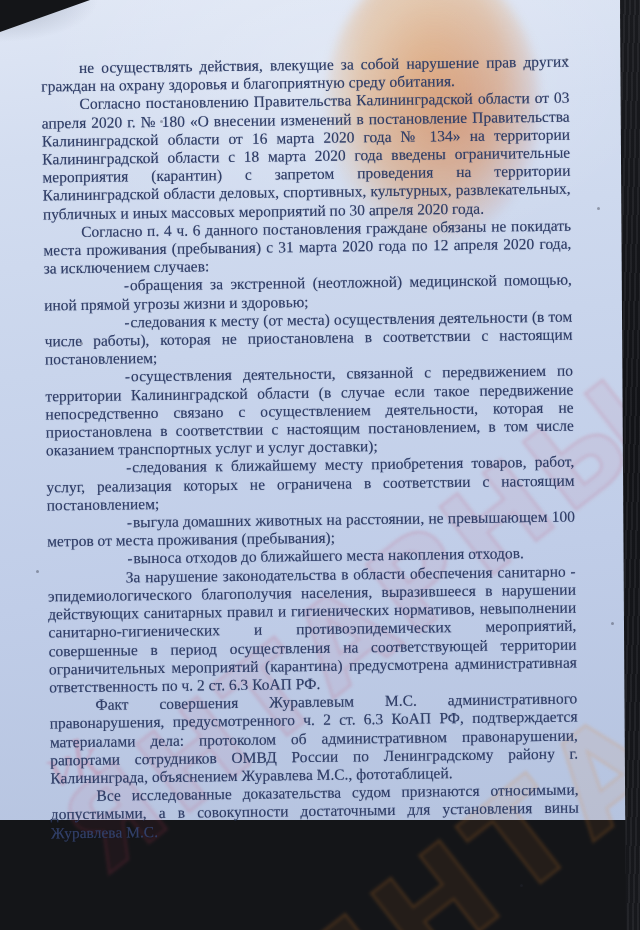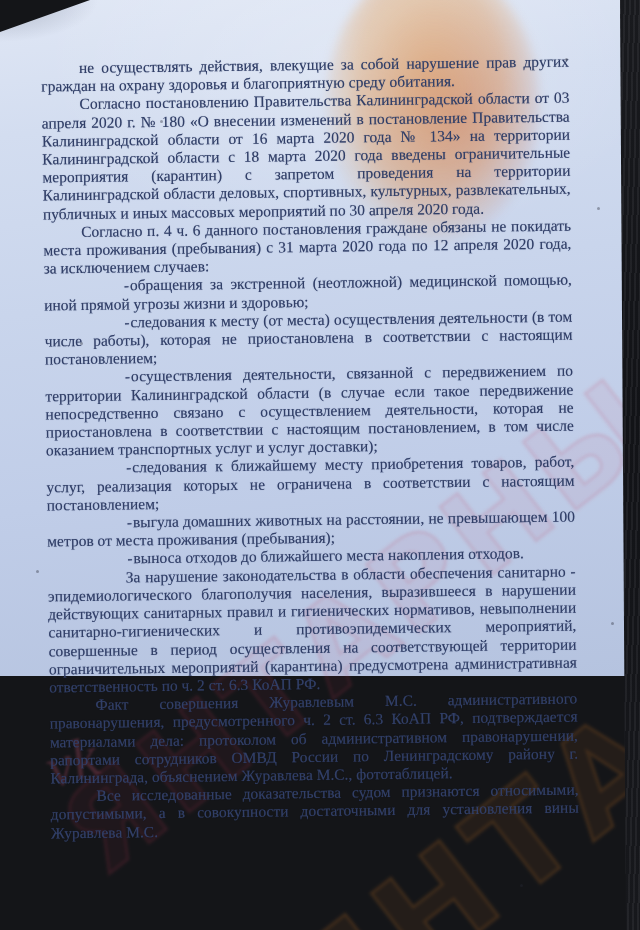--- a/index.html
+++ b/index.html
@@ -5,21 +5,21 @@
   html,body{margin:0;padding:0;}
   body{
     width:640px;height:930px;overflow:hidden;
     background:#141518;
     font-family:"Liberation Serif","DejaVu Serif",serif;
   }
   .photo{position:relative;width:640px;height:930px;background:#141518;}
 
   
   .paper{
-    position:absolute;left:0;top:0;width:640px;height:676px;
+    position:absolute;left:0;top:0;width:640px;height:820px;
     background:
       radial-gradient(140px 60px at 0% 0%, rgba(50,58,80,0.30), rgba(50,58,80,0) 70%),
       radial-gradient(420px 260px at 55% 8%, rgba(255,255,255,0.22), rgba(255,255,255,0) 75%),
       linear-gradient(173deg,#e0e7f5 0%,#d3ddf0 18%,#c9d5ec 42%,#c0cde8 68%,#b5c3df 100%);
   }
 
   
   .bg-right{
     position:absolute;top:0;right:0;width:26px;height:930px;
     background:

